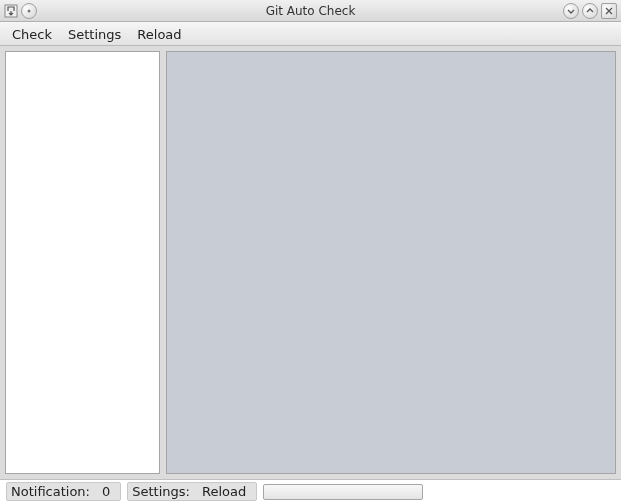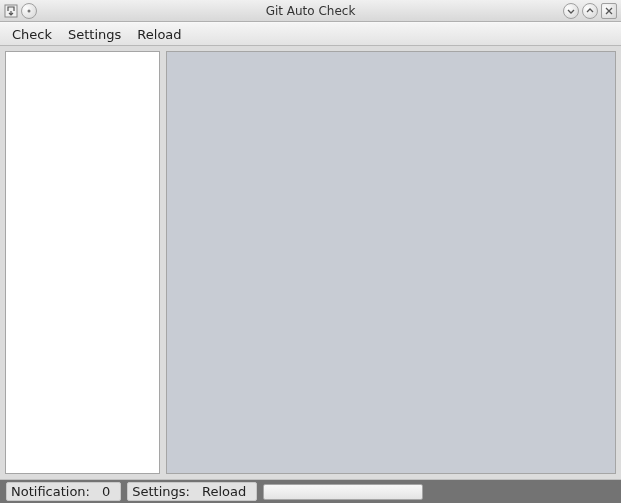--- a/index.html
+++ b/index.html
@@ -99,21 +99,21 @@
       background: #ffffff;
       border: 1px solid #a5a5a5;
     }
     .right-panel {
       flex: 1;
       background: #c8ccd4;
       border: 1px solid #a5a5a5;
     }
     .statusbar {
       height: 24px;
-      background: #737373;
+      background: #ffffff;
       border-top: 1px solid #c0c0c0;
       display: flex;
       align-items: center;
       padding: 0 6px;
       gap: 6px;
       font-size: 13px;
     }
     .status-segment {
       display: flex;
       align-items: center;

